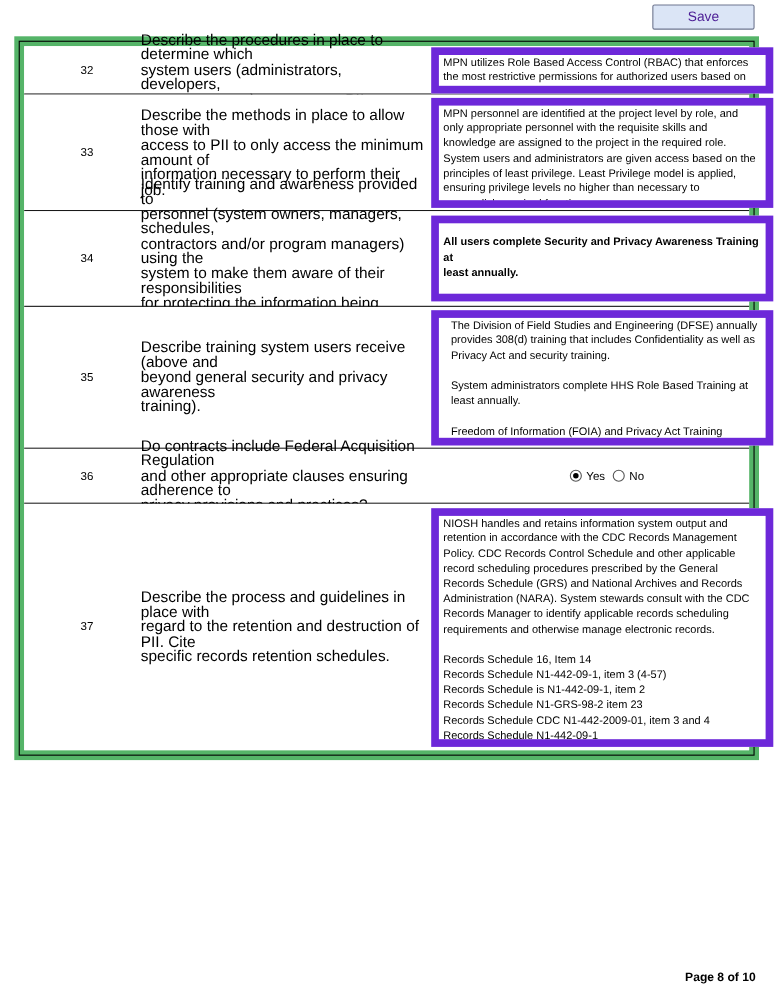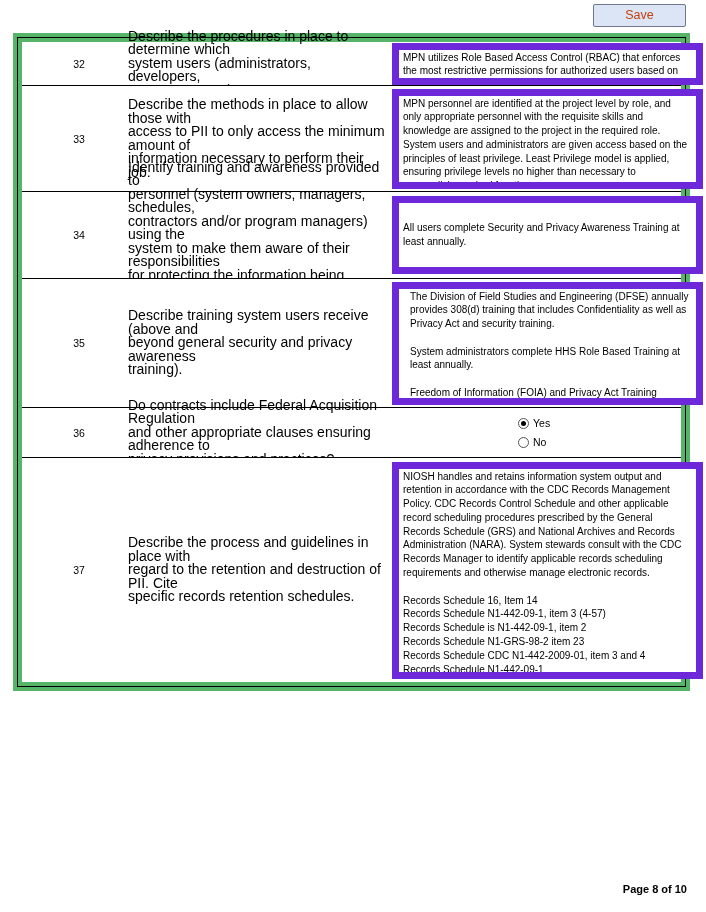--- a/index.html
+++ b/index.html
@@ -3,21 +3,21 @@
 <meta charset="utf-8">
 <style>
   * { margin:0; padding:0; box-sizing:border-box; }
   html,body { width:706px; height:912px; background:#fff; font-family:"Liberation Sans", sans-serif; color:#000; }
   body { position:relative; overflow:hidden; }
 
   
   .save-btn {
     position:absolute; top:4px; right:20px; width:93px; height:23px;
     background:#dbe5f6; border:1px solid #6f7790; border-radius:2px;
-    font-family:"Liberation Sans", sans-serif; font-size:12.5px; color:#c2410c;
+    font-family:"Liberation Sans", sans-serif; font-size:12.5px; color:#4c1d95;
     text-align:center; line-height:21px; cursor:pointer;
   }
 
   
   .frame {
     position:absolute; left:13px; top:33px; width:677px;
     background:#55b468; padding:4px;
   }
   .frame-inner { border:1px solid #000; background:#55b468; padding:4px; }
   .rows { background:#fff; display:flex; flex-direction:column; }
@@ -38,27 +38,27 @@
 
   .abox {
     border:7px solid #6d28d9; width:311px; margin-left:2px;
     font-size:10px; line-height:13.8px; white-space:pre-line;
     padding:1px 4px; overflow:hidden; background:#fff;
   }
   .abox.vcenter { display:flex; align-items:center; }
 
   .r32 { height:44px; }  .b32 { height:42px; }
   .r33 { height:106px; } .b33 { height:100px; }
-  .r34 { height:87px; }  .b34 { height:78px; }
+  .r34 { height:87px; }  .b34 { height:78px;font-weight:bold; }
   .r35 { height:129px; } .b35 { height:123px;padding-left:11px; }
   .r36 { height:50px; }
   .r37 { height:224px; } .b37 { height:217px; }
 
   
-  .radio-group { margin-left:128px; display:flex; flex-direction:column; gap:7px; }
+  .radio-group { margin-left:128px; display:flex; flex-direction:row; gap:7px; }
   .radio-opt { display:flex; align-items:center; gap:4px; cursor:pointer; }
   .radio-circle {
     width:11px; height:11px; border:1px solid #555; border-radius:50%; background:#fff;
     display:inline-block; position:relative; flex:0 0 11px;
   }
   .radio-circle.sel::after {
     content:""; position:absolute; left:2px; top:2px; width:5px; height:5px;
     border-radius:50%; background:#000;
   }
   .radio-label { font-size:10.5px; }

